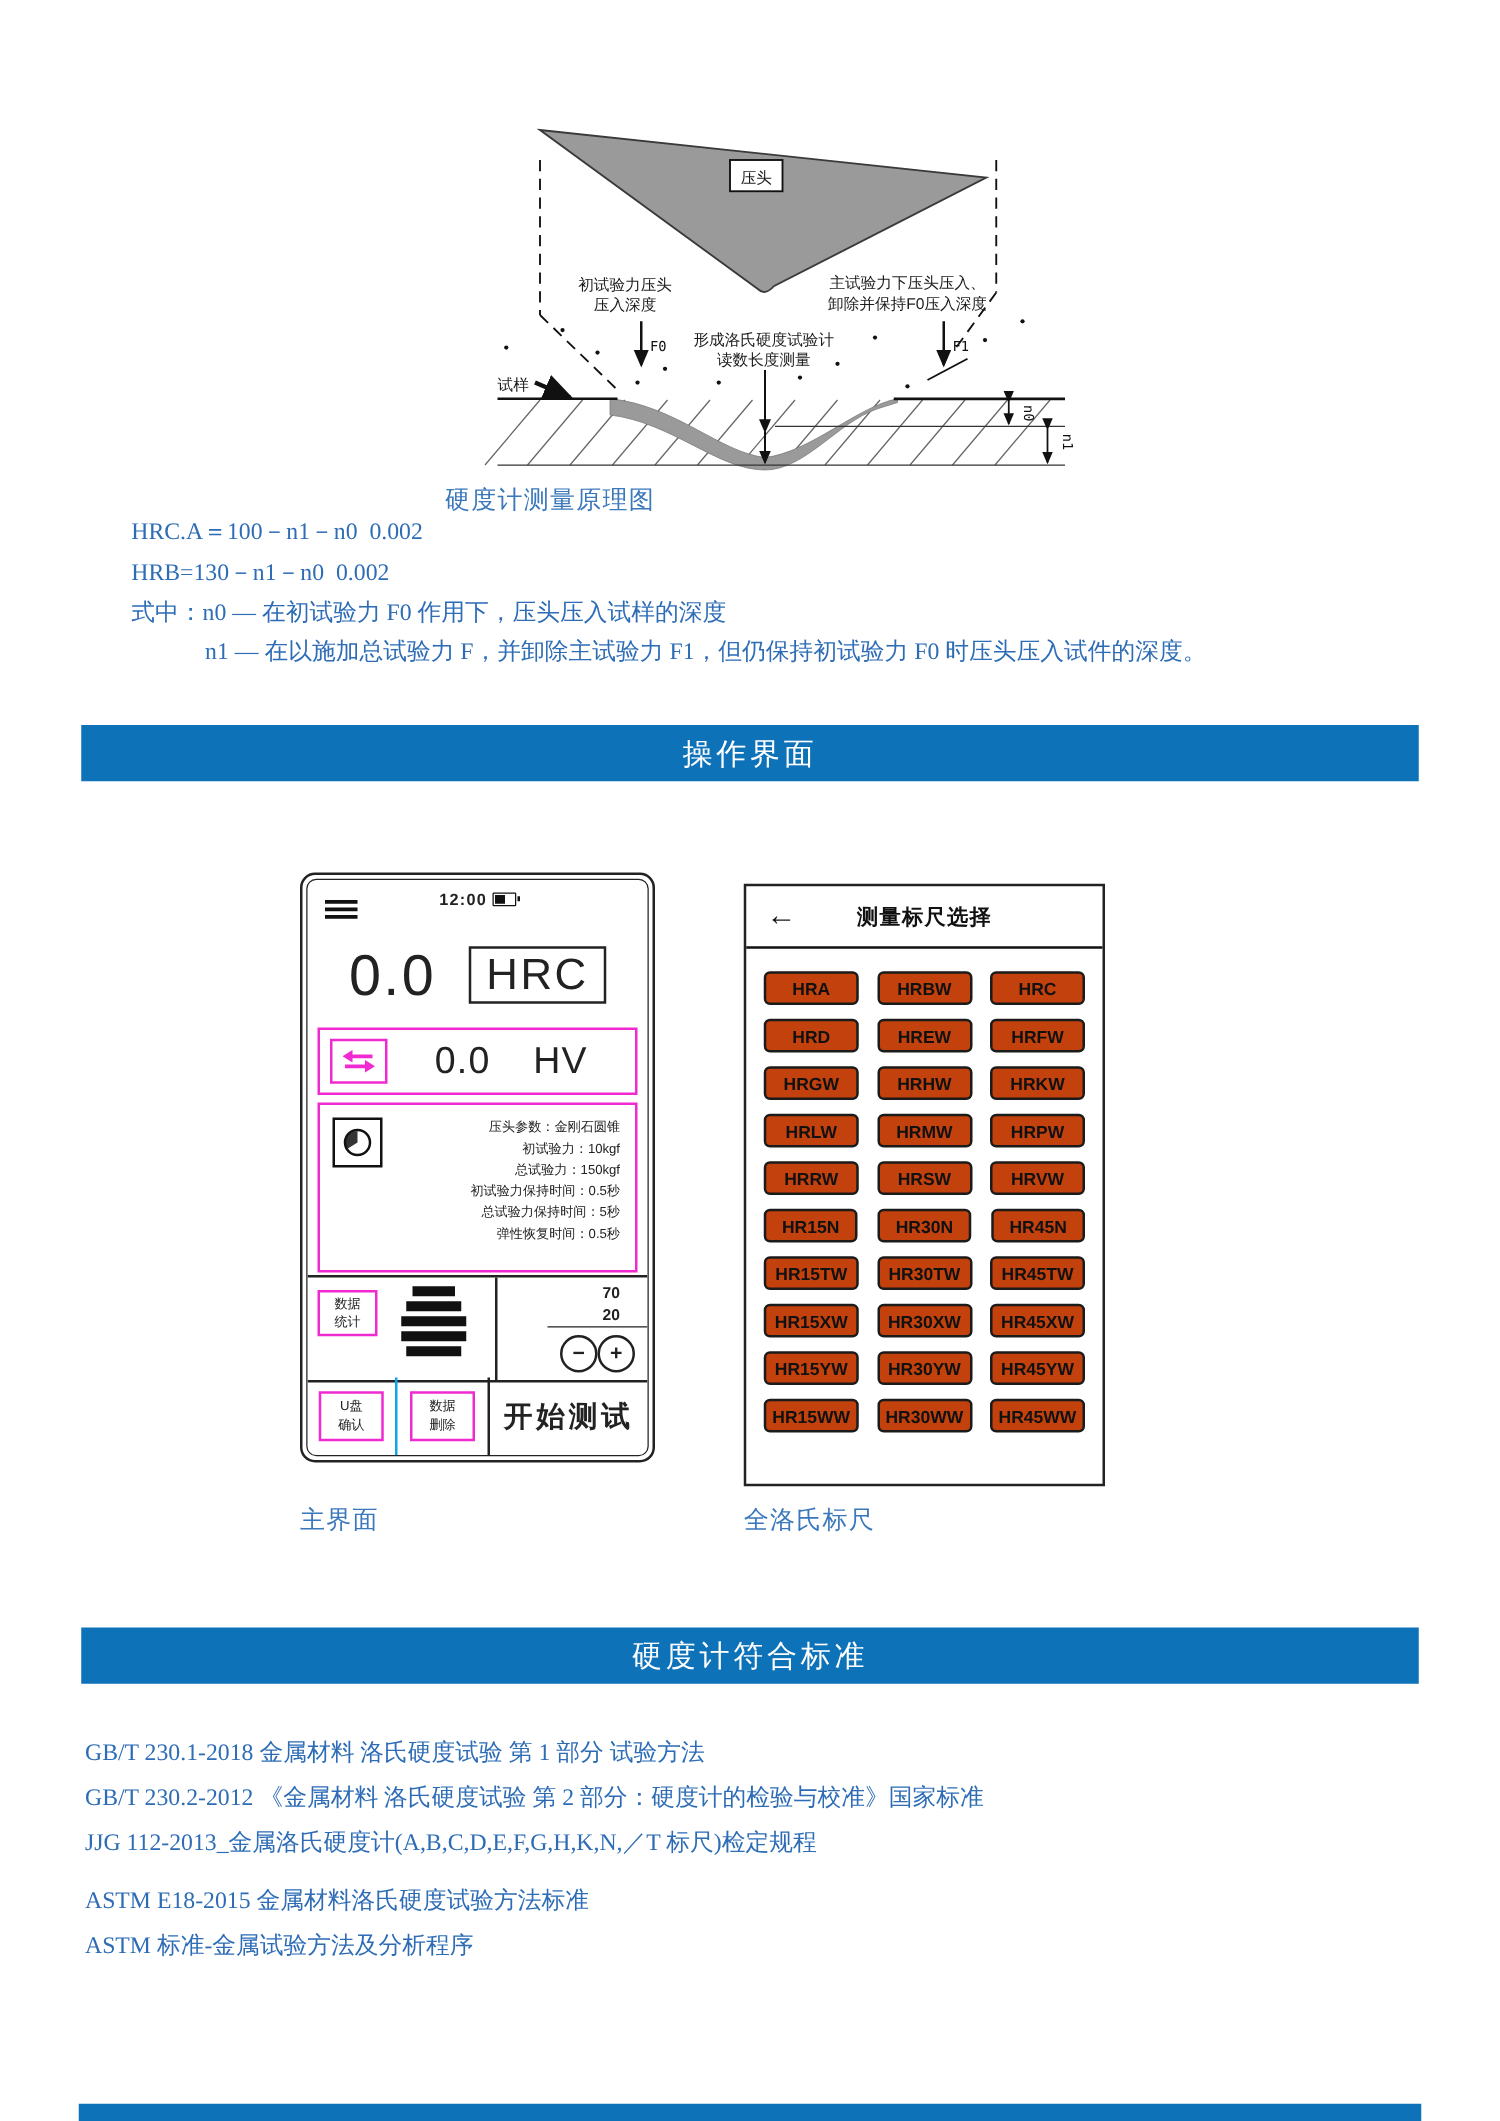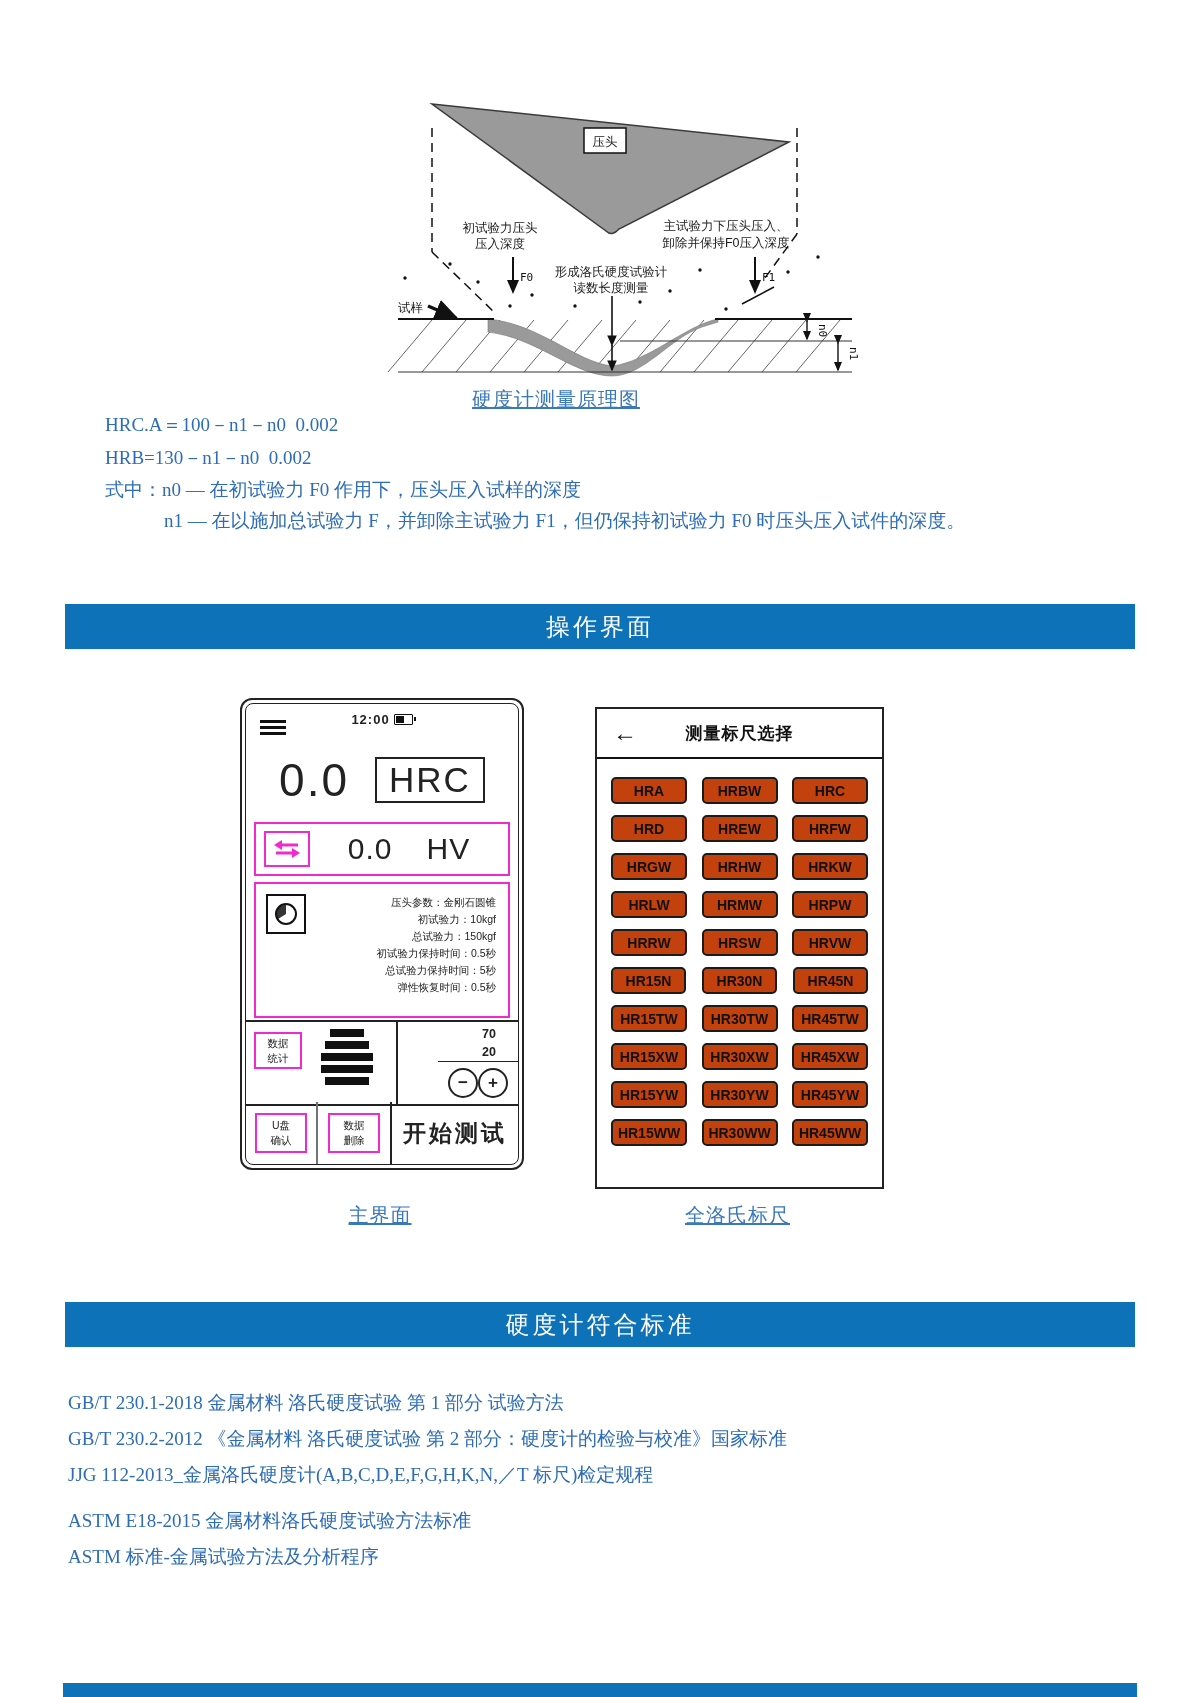--- a/index.html
+++ b/index.html
@@ -1,21 +1,21 @@
 <!DOCTYPE html>
 <html><head>
 <meta charset="utf-8">
 <style>
   html,body{margin:0;padding:0;}
   body{
     width:1200px;height:1697px;position:relative;background:#ffffff;
     font-family:"Liberation Serif","DejaVu Serif",serif;overflow:hidden;
   }
   .abs{position:absolute;}
-  .caption{font-size:20px;text-align:center;color:#3a78bb;letter-spacing:1px;text-decoration:underline;}
+  .caption{font-size:20px;color:#3a78bb;letter-spacing:1px;}
   .formula{font-size:19px;color:#2e6db6;white-space:pre;}
   .banner{
     left:65px;width:1070px;height:45px;background:#0e72b9;color:#ffffff;
     display:flex;align-items:center;justify-content:center;
     font-size:24px;letter-spacing:3px;
   }
   .std-line{font-size:19px;color:#2e6db6;line-height:36px;white-space:pre;}
   .std-gap{margin-top:10px;}
   
   svg text{font-family:"Liberation Sans","DejaVu Sans",sans-serif;}
@@ -48,21 +48,21 @@
   .stats-left{width:150px;border-right:2px solid #222;position:relative;}
   .stats-label{position:absolute;left:8px;top:10px;width:44px;border:2px solid #f02ad0;font-size:10.5px;line-height:1.4;text-align:center;padding:2px 0;}
   .bars{position:absolute;left:58px;top:7px;width:86px;display:flex;flex-direction:column;align-items:center;gap:4px;}
   .bars div{height:8px;background:#111;}
   .stats-right{flex:1;display:flex;flex-direction:column;margin-left:40px;}
   .count-area{height:40px;border-bottom:1.5px solid #222;text-align:right;padding-right:22px;font-size:12.5px;font-weight:bold;line-height:1.45;padding-top:3px;box-sizing:border-box;}
   .pm-area{flex:1;display:flex;align-items:center;justify-content:space-around;padding:0 10px;}
   .pm-btn{width:26px;height:26px;border:2px solid #222;border-radius:50%;display:flex;align-items:center;justify-content:center;font-size:17px;font-weight:bold;}
   .bottom-row{position:absolute;left:0;right:0;top:398px;bottom:0;display:flex;}
   .brc{display:flex;align-items:center;justify-content:center;}
-  .brc1{width:70px;border-right:2px solid #737373;}
+  .brc1{width:70px;border-right:2px solid #0ea5e9;}
   .brc2{width:72px;border-right:2px solid #222;}
   .brc3{flex:1;}
   .mini-btn{width:48px;border:2px solid #f02ad0;font-size:10.5px;line-height:1.4;text-align:center;padding:3px 0;}
   .start-label{font-size:23px;font-weight:600;letter-spacing:3px;}
   
   .scale-panel{
     left:595px;top:707px;width:285px;height:478px;border:2px solid #222;background:#fff;
     font-family:"Liberation Sans","DejaVu Sans",sans-serif;color:#111;
   }
   .scale-header{height:48px;border-bottom:2px solid #111;display:flex;align-items:center;position:relative;}
@@ -162,21 +162,21 @@
   <text transform="rotate(90 480 265)" x="480" y="265" class="dia-mono" font-size="12">n1</text>
 </svg>
 
 <div class="abs caption" style="left:356px;top:386px;width:400px;">硬度计测量原理图</div>
 
 <div class="abs formula" style="left:105px;top:412px;">HRC.A＝100－n1－n0  0.002</div>
 <div class="abs formula" style="left:105px;top:445px;">HRB=130－n1－n0  0.002</div>
 <div class="abs formula" style="left:105px;top:477px;">式中：n0 — 在初试验力 F0 作用下，压头压入试样的深度</div>
 <div class="abs formula" style="left:164px;top:508px;">n1 — 在以施加总试验力 F，并卸除主试验力 F1，但仍保持初试验力 F0 时压头压入试件的深度。</div>
 
-<div class="abs banner" style="top:604px;text-align:right;">操作界面</div>
+<div class="abs banner" style="top:580px;text-align:right;">操作界面</div>
 
 <div class="abs phone">
   <div class="phone-inner">
     <div class="menu-bars">
         <div></div>
         <div></div>
         <div></div>
       </div>
     <div class="statusbar">
       <span class="time-txt">12:00</span>

